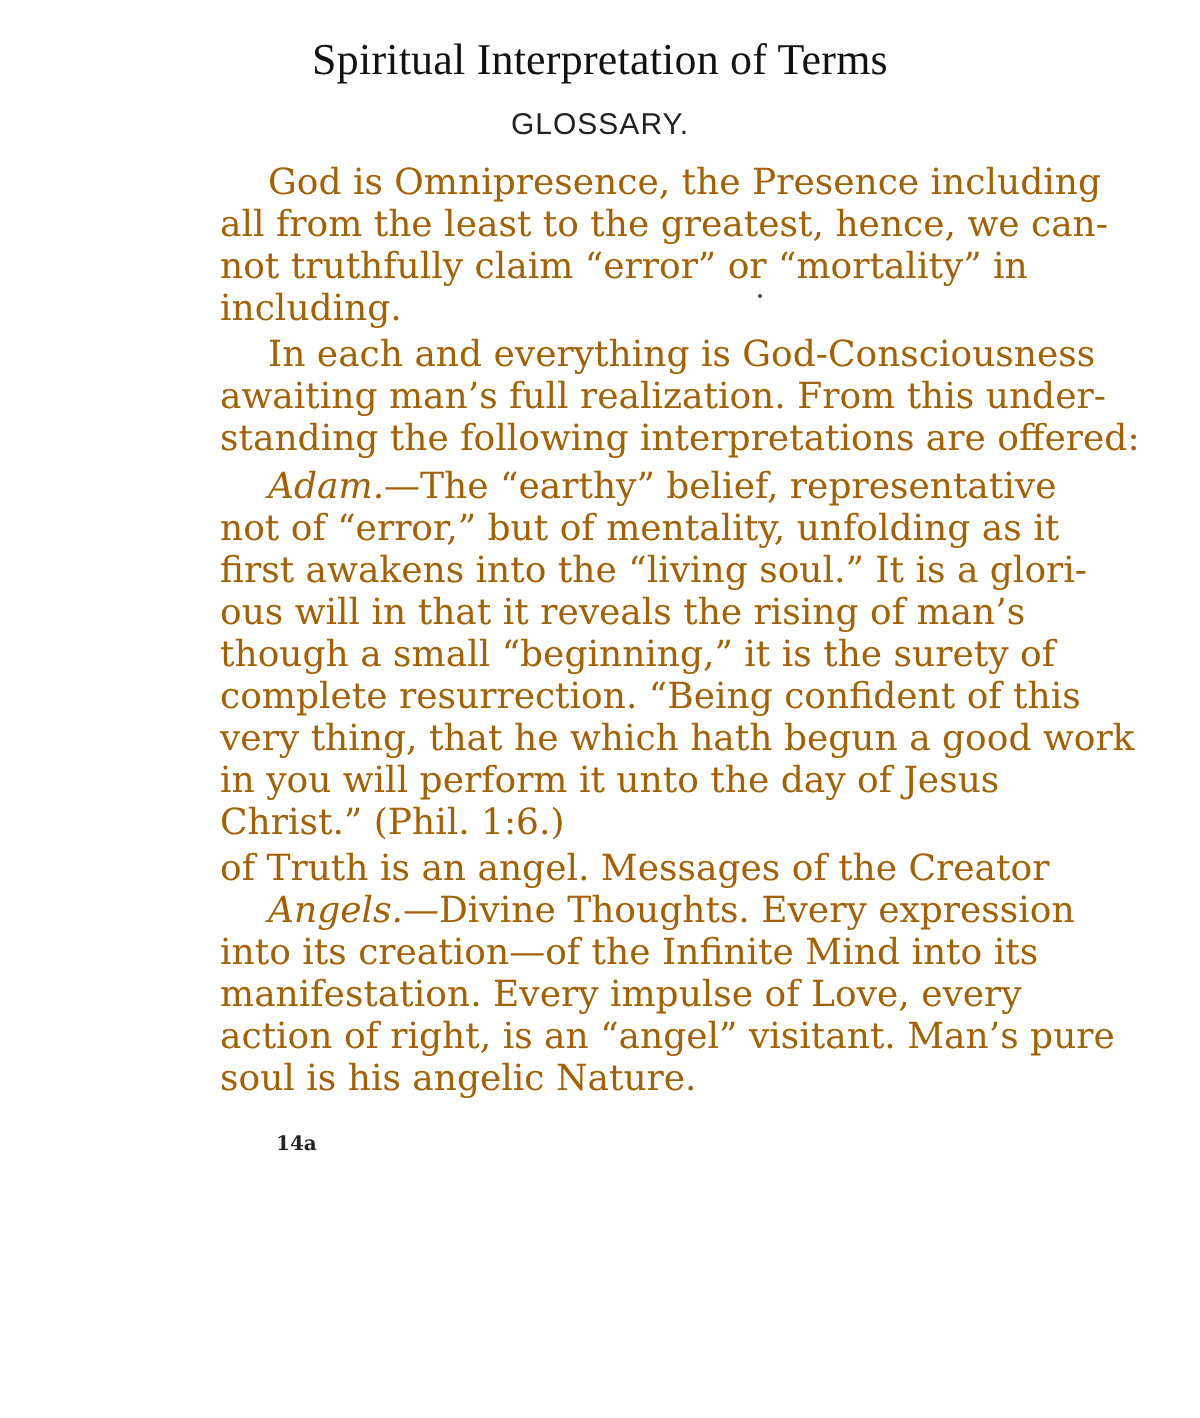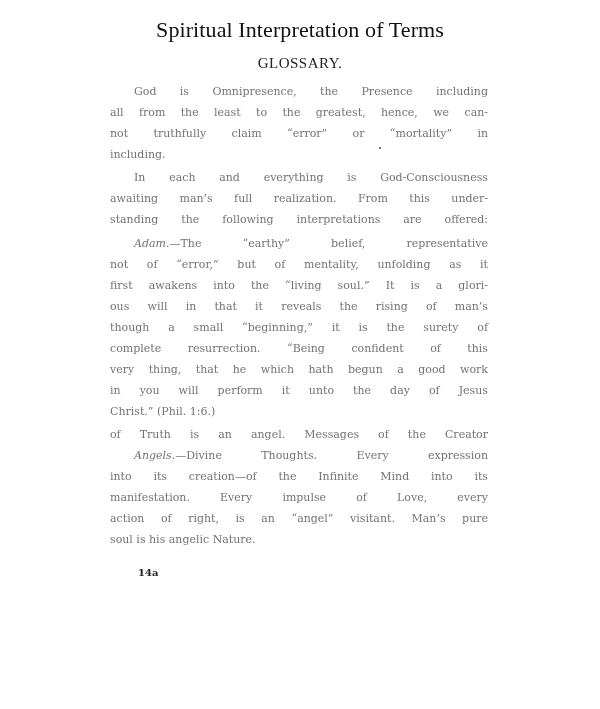--- a/index.html
+++ b/index.html
@@ -31,35 +31,35 @@
     line-height: 28px;
     color: #111;
     letter-spacing: 0.1px;
   }
   .subtitle {
     position: absolute;
     left: 0;
     width: 600px;
     top: 52px;
     text-align: center;
-    font-family: Liberation Serif, serif;
+    font-family: Liberation Sans, sans-serif;
     font-size: 15px;
     line-height: 22px;
     letter-spacing: 0.5px;
     color: #222;
   }
   .body-text {
     position: absolute;
     left: 110px;
     width: 378px;
     top: 81px;
     font-family: "DejaVu Serif", serif;
-    font-size: 11px;
+    font-size: 18px;
     line-height: 21px;
-    color: #737373;
+    color: #a16207;
   }
   .line {
     display: block;
     text-align: justify;
     text-align-last: justify;
     white-space: nowrap;
     height: 21px;
   }
   .line.indent {
     padding-left: 24px;

